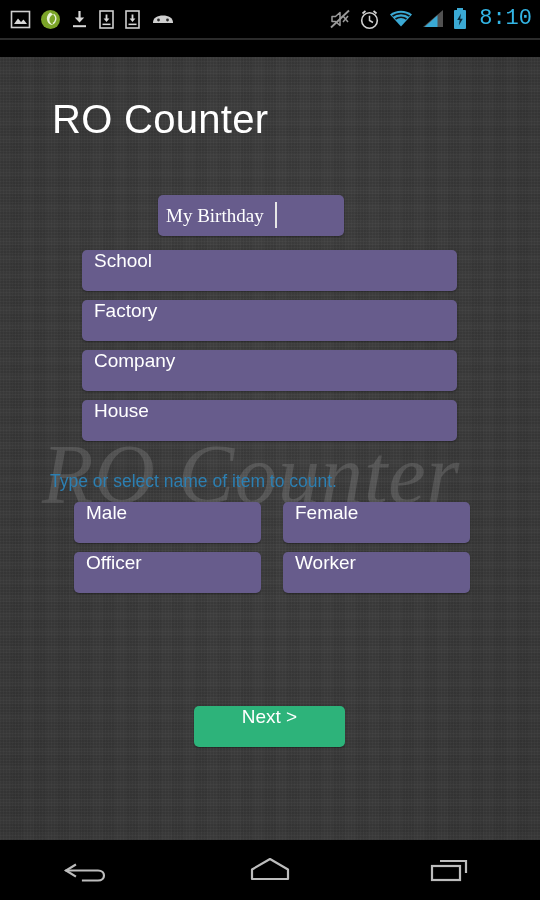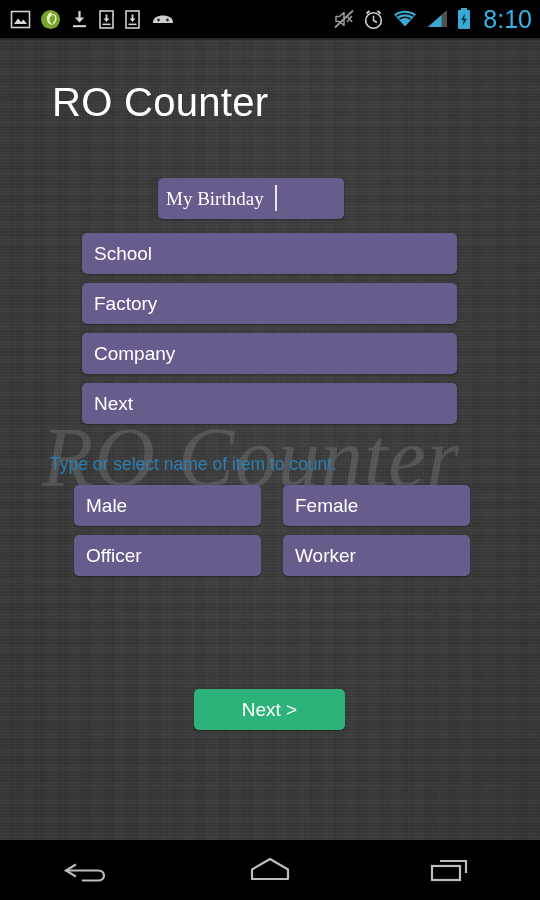--- a/index.html
+++ b/index.html
@@ -41,40 +41,40 @@
     right: 8px;
     top: 0;
     height: 38px;
     display: flex;
     align-items: center;
     gap: 7px;
   }
   .sb-icon { display: block; }
   #status-clock {
     color: #33b5e5;
-    font-size: 25px;
+    font-size: 22px;
     font-weight: 400;
     letter-spacing: 0px;
     margin-left: 4px;
     line-height: 1;
-    font-family: Liberation Sans, sans-serif;
+    font-family: Liberation Mono, monospace;
     text-align: right;
   }
   #status-divider {
     position: absolute;
     top: 38px; left: 0;
     width: 540px; height: 2px;
     background: #2b2b2b;
     z-index: 20;
   }
 
   
   #app-body {
     position: absolute;
-    top: 40px; left: 0;
+    top: 57px; left: 0;
     width: 540px;
     height: 800px;
     background-color: #3a3a3a;
     overflow: hidden;
   }
   
   #app-body::before {
     content: "";
     position: absolute;
     inset: 0;
@@ -128,21 +128,21 @@
     border: none;
     border-radius: 5px;
     color: #ffffff;
     font-family: "Liberation Sans", sans-serif;
     font-size: 19px;
     text-align: left;
     padding-left: 12px;
     box-shadow: 0 1px 2px rgba(0,0,0,0.35);
     cursor: pointer;
     display: flex;
-    align-items: center;
+    align-items: flex-start;
     z-index: 3;
   }
 
   #name-input {
     position: absolute;
     left: 158px;
     top: 138px;
     width: 186px;
     height: 41px;
     background: #675c8c;
@@ -345,21 +345,21 @@
       <button class="pbtn list-btn">
         <span>School</span>
       </button>
       <button class="pbtn list-btn">
         <span>Factory</span>
       </button>
       <button class="pbtn list-btn">
         <span>Company</span>
       </button>
       <button class="pbtn list-btn">
-        <span>Next</span>
+        <span>House</span>
       </button>
     </div>
 
     <div id="grid-area">
       <button class="pbtn grid-btn">
         <span>Male</span>
       </button>
       <button class="pbtn grid-btn">
         <span>Female</span>
       </button>

